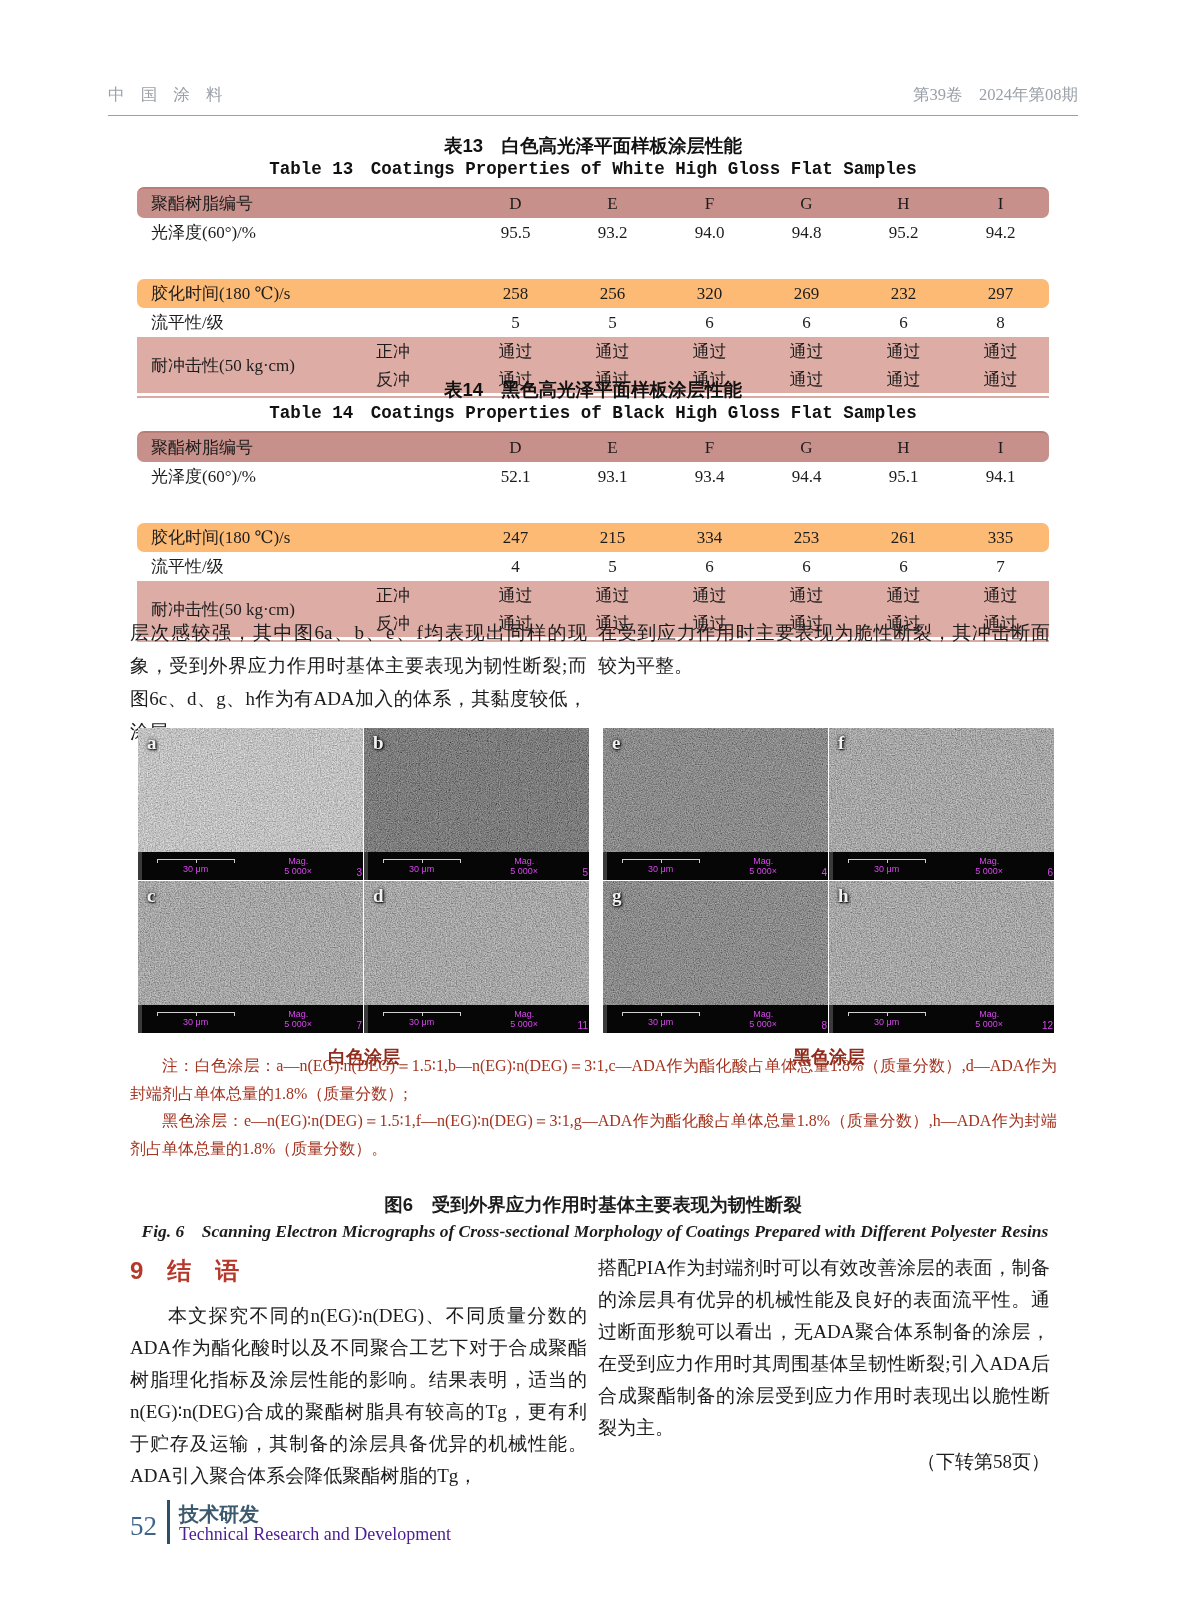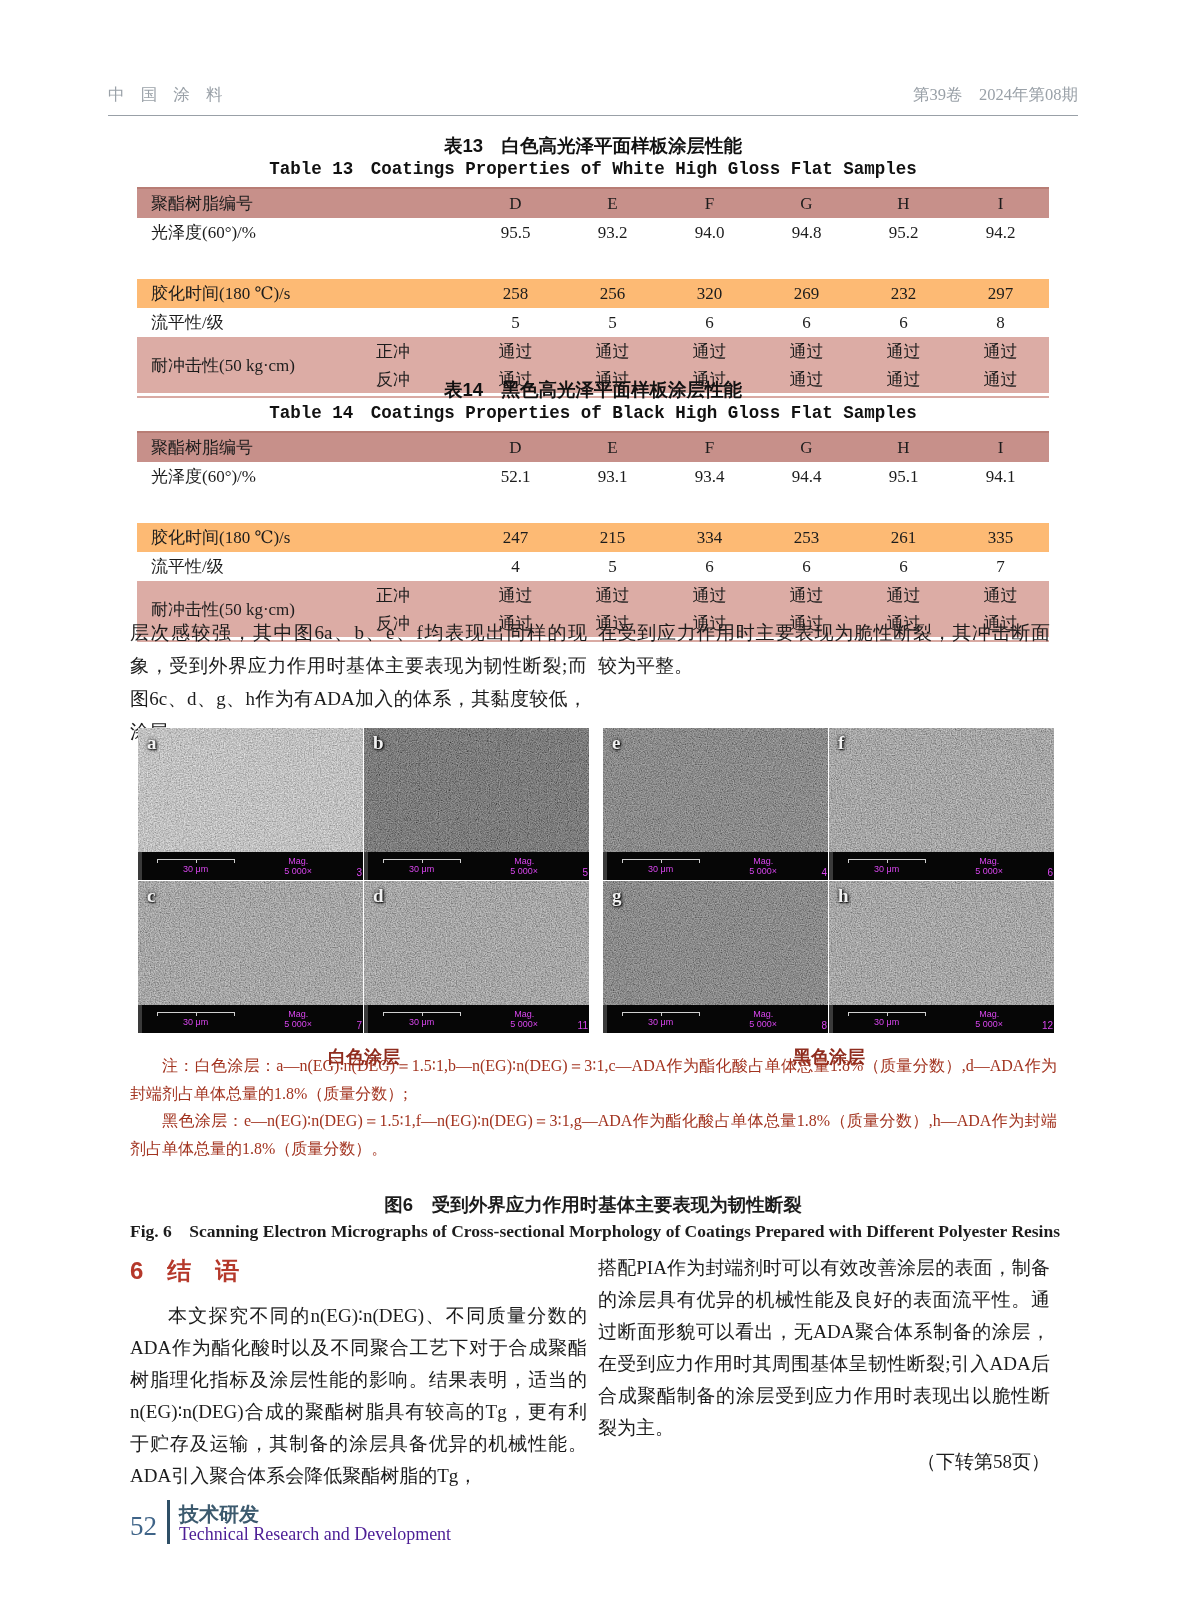--- a/index.html
+++ b/index.html
@@ -18,21 +18,21 @@
   }
   .hdr .jname { letter-spacing:6px; }
   
   .tsec { position:absolute; left:137px; width:912px; }
   .t13 { top:134px; } .t14 { top:378px; }
   .t-cn { text-align:center; font-family:"Liberation Sans","DejaVu Sans",sans-serif;
           font-weight:bold; font-size:18.5px; line-height:24px; color:#111; }
   .t-en { text-align:center; font-weight:bold; font-size:17.5px; line-height:22px;
           color:#111; margin-bottom:7px;font-family:Liberation Mono, monospace; }
   .tbl { font-size:17px; }
-  .tr { display:flex; align-items:center; height:29px; }
+  .tr { display:flex; align-items:center; height:29px;border-radius:7px; }
   .tr.hd { height:31px; background:#c7908a; border-top:2px solid #b87d75; }
   .tr.pk { background:#fdba74;margin-top:32px; }
   .cl { width:330px; padding-left:14px; }
   .cd { flex:1; text-align:center; }
   .imp { display:flex; background:#dcaca5; }
   .imp .lab { width:215px; padding-left:14px; display:flex; align-items:center; height:56px; }
   .imp .rows { flex:1; }
   .imp .srow { display:flex; align-items:center; height:28px; }
   .imp .sub { width:115px; text-align:left; padding-left:24px; }
   .botline { height:2px; background:#d9aaa3; margin-top:3px; }
@@ -62,21 +62,21 @@
           color:#8f2c1e; font-size:18px; font-weight:bold; }
   .fcap.w { left:138px; } .fcap.b { left:603px; }
   
   .notes { position:absolute; top:1052px; left:130px; width:927px;
            color:#a2331f; font-size:16px; line-height:27.5px; text-align:justify; }
   .notes p { text-indent:2em; }
   
   .figcn { position:absolute; top:1192px; left:108px; width:970px; text-align:center;
            font-family:"Liberation Sans","DejaVu Sans",sans-serif; font-weight:bold; font-size:18.5px; }
   .figen { position:absolute; top:1219px; left:100px; width:990px; text-align:center;
-           font-weight:bold; font-size:17.5px; }
+           font-weight:bold; font-size:17.5px;font-style:italic; }
   
   .sech { position:absolute; top:1255px; left:130px; color:#b5382a;
           font-family:"Liberation Sans","DejaVu Sans",sans-serif; font-weight:bold; font-size:24px; }
   .p-cl { top:1300px; left:130px; width:457px; line-height:32px; }
   .p-cl .ind { text-indent:2em; }
   .p-cr { top:1252px; left:598px; width:452px; line-height:32px; }
   .cont { text-align:right; margin-top:2px; }
   
   .foot { position:absolute; top:1500px; left:130px; display:flex; align-items:center; }
   .foot .pg { color:#3f6488; font-size:27px; margin-right:10px; padding-top:8px; }
@@ -400,21 +400,21 @@
   <div class="fcap b">黑色涂层</div>
 
   <div class="notes">
     <p>注：白色涂层：a—n(EG)∶n(DEG)＝1.5∶1,b—n(EG)∶n(DEG)＝3∶1,c—ADA作为酯化酸占单体总量1.8%（质量分数）,d—ADA作为封端剂占单体总量的1.8%（质量分数）;</p>
     <p>黑色涂层：e—n(EG)∶n(DEG)＝1.5∶1,f—n(EG)∶n(DEG)＝3∶1,g—ADA作为酯化酸占单体总量1.8%（质量分数）,h—ADA作为封端剂占单体总量的1.8%（质量分数）。</p>
   </div>
 
   <div class="figcn">图6　受到外界应力作用时基体主要表现为韧性断裂</div>
   <div class="figen">Fig. 6　Scanning Electron Micrographs of Cross-sectional Morphology of Coatings Prepared with Different Polyester Resins</div>
 
-  <div class="sech">6　结　语</div>
+  <div class="sech">9　结　语</div>
   <div class="para p-cl">
     <span class="ind" style="display:block;">本文探究不同的n(EG)∶n(DEG)、不同质量分数的ADA作为酯化酸时以及不同聚合工艺下对于合成聚酯树脂理化指标及涂层性能的影响。结果表明，适当的n(EG)∶n(DEG)合成的聚酯树脂具有较高的Tg，更有利于贮存及运输，其制备的涂层具备优异的机械性能。ADA引入聚合体系会降低聚酯树脂的Tg，</span>
   </div>
   <div class="para p-cr">
     <span style="display:block;">搭配PIA作为封端剂时可以有效改善涂层的表面，制备的涂层具有优异的机械性能及良好的表面流平性。通过断面形貌可以看出，无ADA聚合体系制备的涂层，在受到应力作用时其周围基体呈韧性断裂;引入ADA后合成聚酯制备的涂层受到应力作用时表现出以脆性断裂为主。</span>
     <div class="cont">（下转第58页）</div>
   </div>
 
   <div class="foot">
     <span class="pg">52</span>

